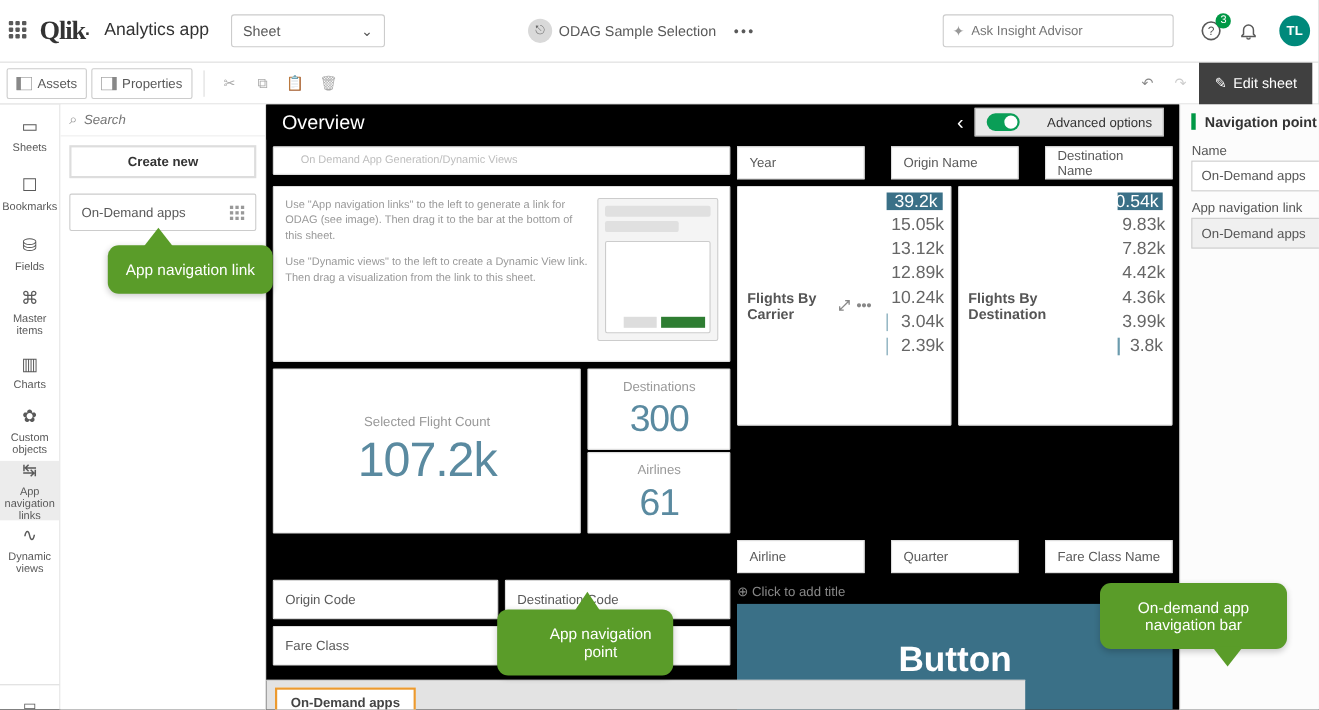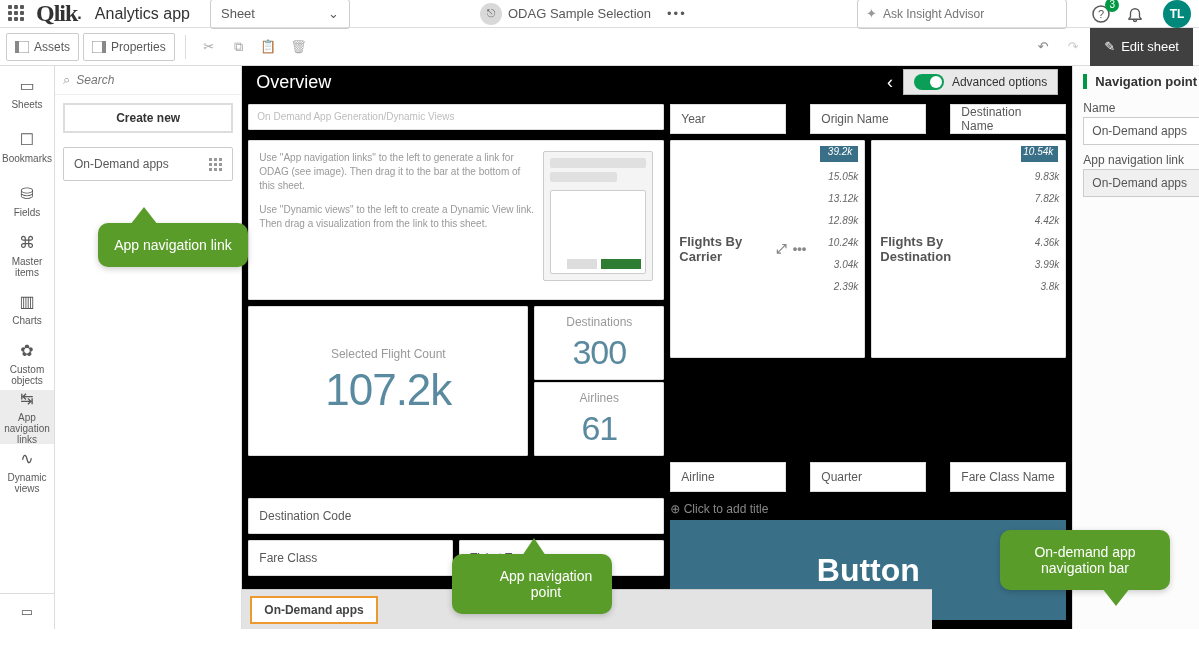--- a/index.html
+++ b/index.html
@@ -1,19 +1,19 @@
 <!DOCTYPE html>
 <html><head>
 <meta charset="utf-8">
 <style>
   * { box-sizing: border-box; margin: 0; padding: 0; font-family: -apple-system, BlinkMacSystemFont, "Segoe UI", Arial, sans-serif; }
   body { width: 1199px; height: 645px; background: #fff; overflow: hidden; font-size: 13px; color: #333; position: relative; }
 
   
-  .topbar { height: 28px; border-bottom: 1px solid #ddd; display: flex; align-items: center; padding: 0 8px; gap: 10px; }
+  .topbar { height: 57px; border-bottom: 1px solid #ddd; display: flex; align-items: center; padding: 0 8px; gap: 10px; }
   .apps-icon { width: 18px; height: 18px; display: grid; grid-template-columns: repeat(3,4px); grid-template-rows: repeat(3,4px); gap: 2px; cursor: pointer; }
   .apps-icon span { background: #595959; border-radius: 1px; }
   .qlik-logo { font-size: 24px; font-weight: 700; color: #333; letter-spacing: -1px; display:flex; align-items:center; }
   .qlik-logo .q { font-family: Georgia, serif; }
   .app-name { font-size: 16px; color: #333; margin-left: 4px; margin-right: 10px; }
   .sheet-dropdown { border: 1px solid #ccc; border-radius: 3px; height: 30px; width: 140px; display: flex; align-items: center; padding: 0 10px; justify-content: space-between; cursor: pointer; color: #595959; }
   .sheet-title { display: flex; align-items: center; gap: 6px; color: #595959; margin-left: 120px; }
   .sheet-title .circle { width: 22px; height: 22px; border-radius: 50%; background: #d9d9d9; display:flex; align-items:center; justify-content:center; font-size: 11px; color:#666;}
   .more-dots { color: #595959; letter-spacing: 2px; margin-left: 10px; cursor:pointer;}
   .spacer { flex: 1; }
@@ -55,29 +55,29 @@
   .callout .arrow { position:absolute; width:0; height:0; }
   .arrow.up { top:-16px; left:32px; border-left:14px solid transparent; border-right:14px solid transparent; border-bottom:18px solid #5a9c29;}
   .arrow.up2 { top:-16px; left:70px; border-left:12px solid transparent; border-right:12px solid transparent; border-bottom:18px solid #5a9c29;}
   .arrow.down { bottom:-16px; right:40px; border-left:14px solid transparent; border-right:14px solid transparent; border-top:18px solid #5a9c29;}
 
   
   .canvas-wrap { flex:1; display:flex; }
   .canvas { flex:1; background:#000000; position:relative; overflow:hidden;}
   .sheet-header { height:32px; background:#000; color:#fff; display:flex; align-items:center; padding:0 14px; font-size:18px; font-weight:500; justify-content:space-between;}
   .sheet-header .rhs { display:flex; align-items:center; gap:10px;}
-  .adv-opt { background:#e9e9e9; border:1px solid #bbb; display:flex; align-items:center; gap:8px; height:26px; padding:0 10px; color:#333; font-size:12px;}
+  .adv-opt { background:#e9e9e9; border:1px solid #bbb; display:flex; align-items:center; gap:25px; height:26px; padding:0 10px; color:#333; font-size:12px;}
   .toggle { width:30px; height:16px; background:#0a9e57; border-radius:8px; position:relative;}
   .toggle::after{ content:''; position:absolute; right:2px; top:2px; width:12px; height:12px; background:#fff; border-radius:50%;}
   .chev-left { color:#fff; font-size:18px; cursor:pointer;}
 
   .grid { padding:6px 6px 0 6px; display:grid; grid-template-columns: 280px 130px 195px 195px; column-gap:6px;}
 
   .card { background:#fff; border:1px solid #ddd; border-radius:1px; }
-  .subhead { color:#bdbdbd; font-size:10px; padding:6px 8px; }
+  .subhead { color:#bdbdbd; font-size:10px; padding:6px 24px; }
 
   .filter-boxes { display:flex; gap:24px; }
   .filter-boxes .fb { flex:1; height:30px; border:1px solid #ddd; background:#fff; display:flex; align-items:center; padding:0 10px; font-size:12px; color:#595959;}
 
   .help-card { height:160px; padding:10px; display:flex; gap:8px;}
   .help-text { font-size:10px; color:#999; line-height:1.4; flex:1;}
   .help-text p { margin-bottom:10px;}
   .help-img { width:110px; height:130px; border:1px solid #ccc; background:#f4f4f4; border-radius:2px; padding:6px; display:flex; flex-direction:column; gap:4px;}
   .help-img .bar { height:10px; background:#e0e0e0; border-radius:2px;}
   .help-img .dlg { flex:1; border:1px solid #ccc; background:#fff; border-radius:2px; margin-top:4px; position:relative;}
@@ -90,21 +90,21 @@
   .kpi-big .kpi-value { font-size:44px; }
 
   .chart-card { display:flex; }
   .chart-head { display:flex; align-items:center; justify-content:space-between; padding:6px 8px; font-size:13px; color:#555; font-weight:600;}
   .chart-head .tools { display:flex; gap:6px; color:#888;}
   .chart-body { flex:1; padding:2px 6px 6px 6px;}
   .bar-row { display:flex; align-items:center; height:22px; gap:4px;}
   .bar-bg { flex:1; position:relative; height:16px;}
   .bar-fill { position:absolute; left:0; top:0; height:16px; background:#6b9bad;}
   .bar-fill.dark { background:#3a7087;}
-  .bar-lbl { font-size:10px; color:#666; min-width:34px; text-align:right; position:relative;font-style:italic;}
+  .bar-lbl { font-size:16px; color:#666; min-width:34px; text-align:center; position:relative;}
 
   .select-row { display:flex; gap:6px; }
   .select-row .card { flex:1; height:36px; display:flex; align-items:center; padding:0 10px; font-size:12px; color:#595959;}
   .add-title { color:#888; font-size:12px; padding:4px 0;}
   .add-title::before { content:'⊕ '; }
   .big-button { height:100px; background:#3a7087; display:flex; align-items:center; justify-content:center; color:#fff; font-size:32px; font-weight:600; }
 
   
   .bottom-bar { position:absolute; left:0; bottom:0; height:40px; width:690px; background:#e3e3e3; border-top:1px solid #ccc; display:flex; align-items:center; padding:0 8px;}
   .bottom-card { height:28px; border:2px solid #ec9a2f; background:#fff; padding:0 12px; display:flex; align-items:center; font-size:12px; font-weight:600; color:#444;}
@@ -410,20 +410,21 @@
                 <div class="bar-bg" style="max-width: 65%;">
                   <div class="bar-fill" style="width: 34.5455%;"></div>
                 </div>
                 <div class="bar-lbl">3.8k</div>
               </div>
             </div>
         </div>
 
         <div style="grid-column: 1 / span 2; margin-top:6px; display:flex; flex-direction:column; gap:6px;">
           <div class="select-row">
+            <div class="card">Origin Code</div>
             <div class="card">Destination Code</div>
           </div>
           <div class="select-row">
             <div class="card">Fare Class</div>
             <div class="card" style="overflow:hidden; white-space:nowrap;">Ticket Type</div>
           </div>
         </div>
         <div style="grid-column: 3 / span 2; margin-top:6px;">
           <div class="add-title">Click to add title</div>
           <div class="big-button">Button</div>

